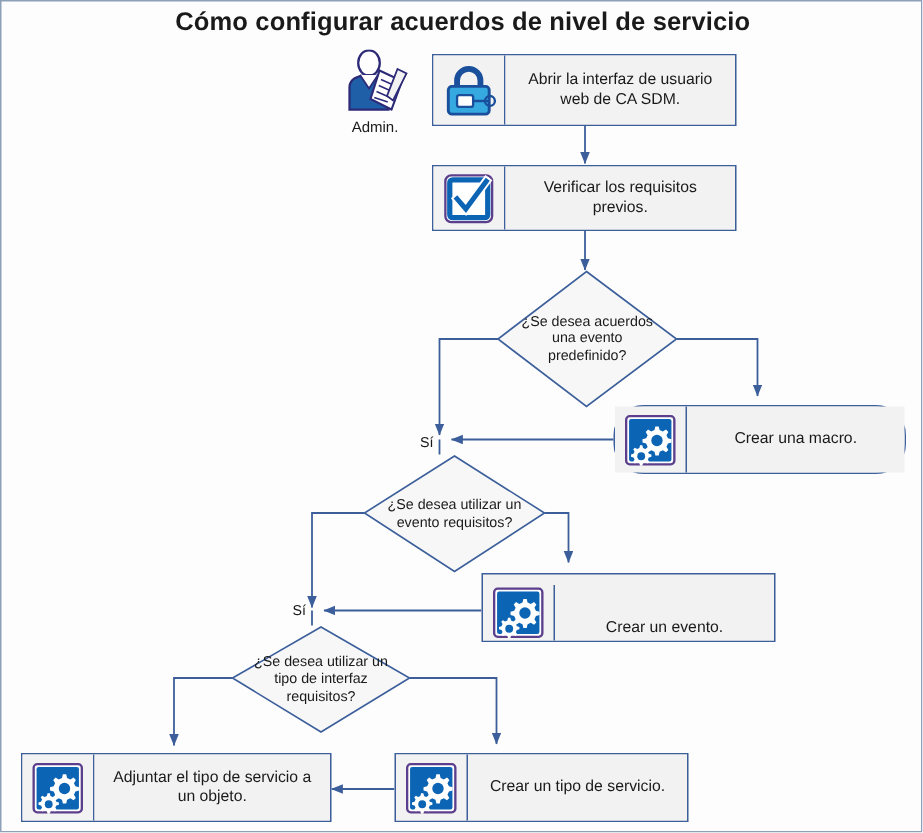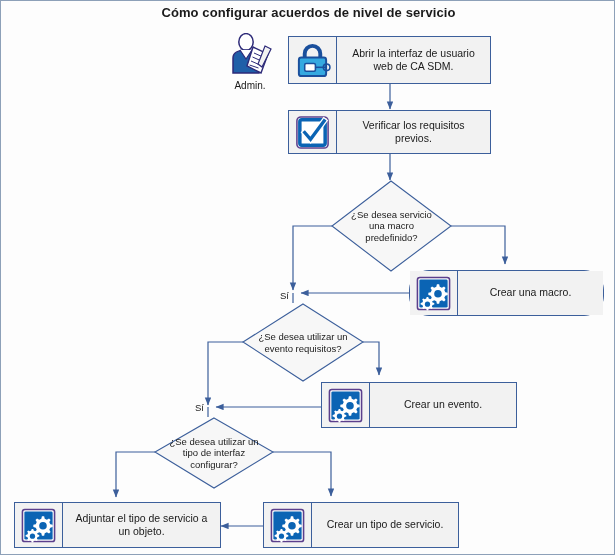--- a/index.html
+++ b/index.html
@@ -10,21 +10,21 @@
     background:#fdfdfd;
     border:1px solid #8da0b8;
     box-sizing:border-box;
     overflow:hidden;
   }
   #svg-layer{position:absolute;left:0;top:0;width:615px;height:555px;}
   .title{
     position:absolute;
     left:0;top:4px;width:615px;
     text-align:center;
-    font-size:13px;
+    font-size:17px;
     font-weight:bold;
     color:#1a1a1a;
     letter-spacing:0.1px;
   }
   
   .pbox{
     position:absolute;
     box-sizing:border-box;
     border:1px solid #3c5f9b;
     background:#f2f2f2;
@@ -175,22 +175,22 @@
           <path d="M11,19 L17,26 L31,7" fill="none" stroke="#0b64b4" stroke-width="3.4" stroke-linecap="square"></path>
         </svg>
       </span>
     </div>
     <div class="text-cell">Verificar los requisitos previos.</div>
   </div>
 
   <div class="diamond" style="left:331px;top:180px;width:119px;height:90px;">
     <div class="dtext">
       <span>
-        <div>¿Se desea servicio</div>
-        <div>una macro</div>
+        <div>¿Se desea acuerdos</div>
+        <div>una evento</div>
         <div>predefinido?</div>
       </span>
     </div>
   </div>
   <div class="elabel" style="left:279px;top:246px;">Sí</div>
   <div class="elabel" style="left:496px;top:236px;">No</div>
 
   <div class="pbox" style="left:408px;top:269px;width:195px;height:46px;border-radius:20px;">
     <div class="icon-cell">
       <span>
@@ -215,42 +215,42 @@
     <div class="dtext">
       <span>
         <div>¿Se desea utilizar un</div>
         <div>evento requisitos?</div>
       </span>
     </div>
   </div>
   <div class="elabel" style="left:194px;top:358px;">Sí</div>
   <div class="elabel" style="left:405px;top:351px;">No</div>
 
-  <div class="pbox" style="left:320px;top:381px;width:196px;height:46px;">
+  <div class="pbox" style="left:320px;top:381px;width:196px;height:46px;align-items:flex-end;">
     <div class="icon-cell">
       <span>
         <svg class="sq-icon" viewBox="0 0 38 38">
           <rect x="2.5" y="2.5" width="33" height="33" rx="2.5" fill="#ffffff" stroke="#5b3f8c" stroke-width="1.6"></rect>
           <rect x="4.5" y="4.5" width="29" height="29" rx="1.5" fill="#0b64b4"></rect>
           <path d="M22.5,9.5 l2.3,0 l0.6,2.5 l2.2,1 l2.2,-1.3 l1.6,1.6 l-1.3,2.2 l1,2.2 l2.5,0.6 l0,2.3 l-2.5,0.6 l-1,2.2 l1.3,2.2 l-1.6,1.6 l-2.2,-1.3 l-2.2,1 l-0.6,2.5 l-2.3,0 l-0.6,-2.5 l-2.2,-1 l-2.2,1.3 l-1.6,-1.6 l1.3,-2.2 l-1,-2.2 l-2.5,-0.6 l0,-2.3 l2.5,-0.6 l1,-2.2 l-1.3,-2.2 l1.6,-1.6 l2.2,1.3 l2.2,-1 z" fill="#ffffff"></path>
           <circle cx="23.6" cy="19.2" r="3.9" fill="#0b64b4"></circle>
           <path d="M12,22.5 l1.6,0 l0.45,1.75 l1.5,0.7 l1.55,-0.9 l1.15,1.15 l-0.9,1.55 l0.7,1.5 l1.75,0.45 l0,1.6 l-1.75,0.45 l-0.7,1.5 l0.9,1.55 l-1.15,1.15 l-1.55,-0.9 l-1.5,0.7 l-0.45,1.75 l-1.6,0 l-0.45,-1.75 l-1.5,-0.7 l-1.55,0.9 l-1.15,-1.15 l0.9,-1.55 l-0.7,-1.5 l-1.75,-0.45 l0,-1.6 l1.75,-0.45 l0.7,-1.5 l-0.9,-1.55 l1.15,-1.15 l1.55,0.9 l1.5,-0.7 z" fill="#ffffff"></path>
           <circle cx="12.8" cy="30" r="2.7" fill="#0b64b4"></circle>
         </svg>
       </span>
     </div>
     <div class="text-cell">Crear un evento.</div>
   </div>
 
   <div class="diamond" style="left:154px;top:417px;width:118px;height:70px;">
     <div class="dtext">
       <span>
         <div>¿Se desea utilizar un</div>
         <div>tipo de interfaz</div>
-        <div>configurar?</div>
+        <div>requisitos?</div>
       </span>
     </div>
   </div>
   <div class="elabel" style="left:102px;top:470px;">Sí</div>
   <div class="elabel" style="left:315px;top:470px;">No</div>
 
   <div class="pbox" style="left:262px;top:501px;width:196px;height:46px;">
     <div class="icon-cell">
       <span>
         <svg class="sq-icon" viewBox="0 0 38 38">

